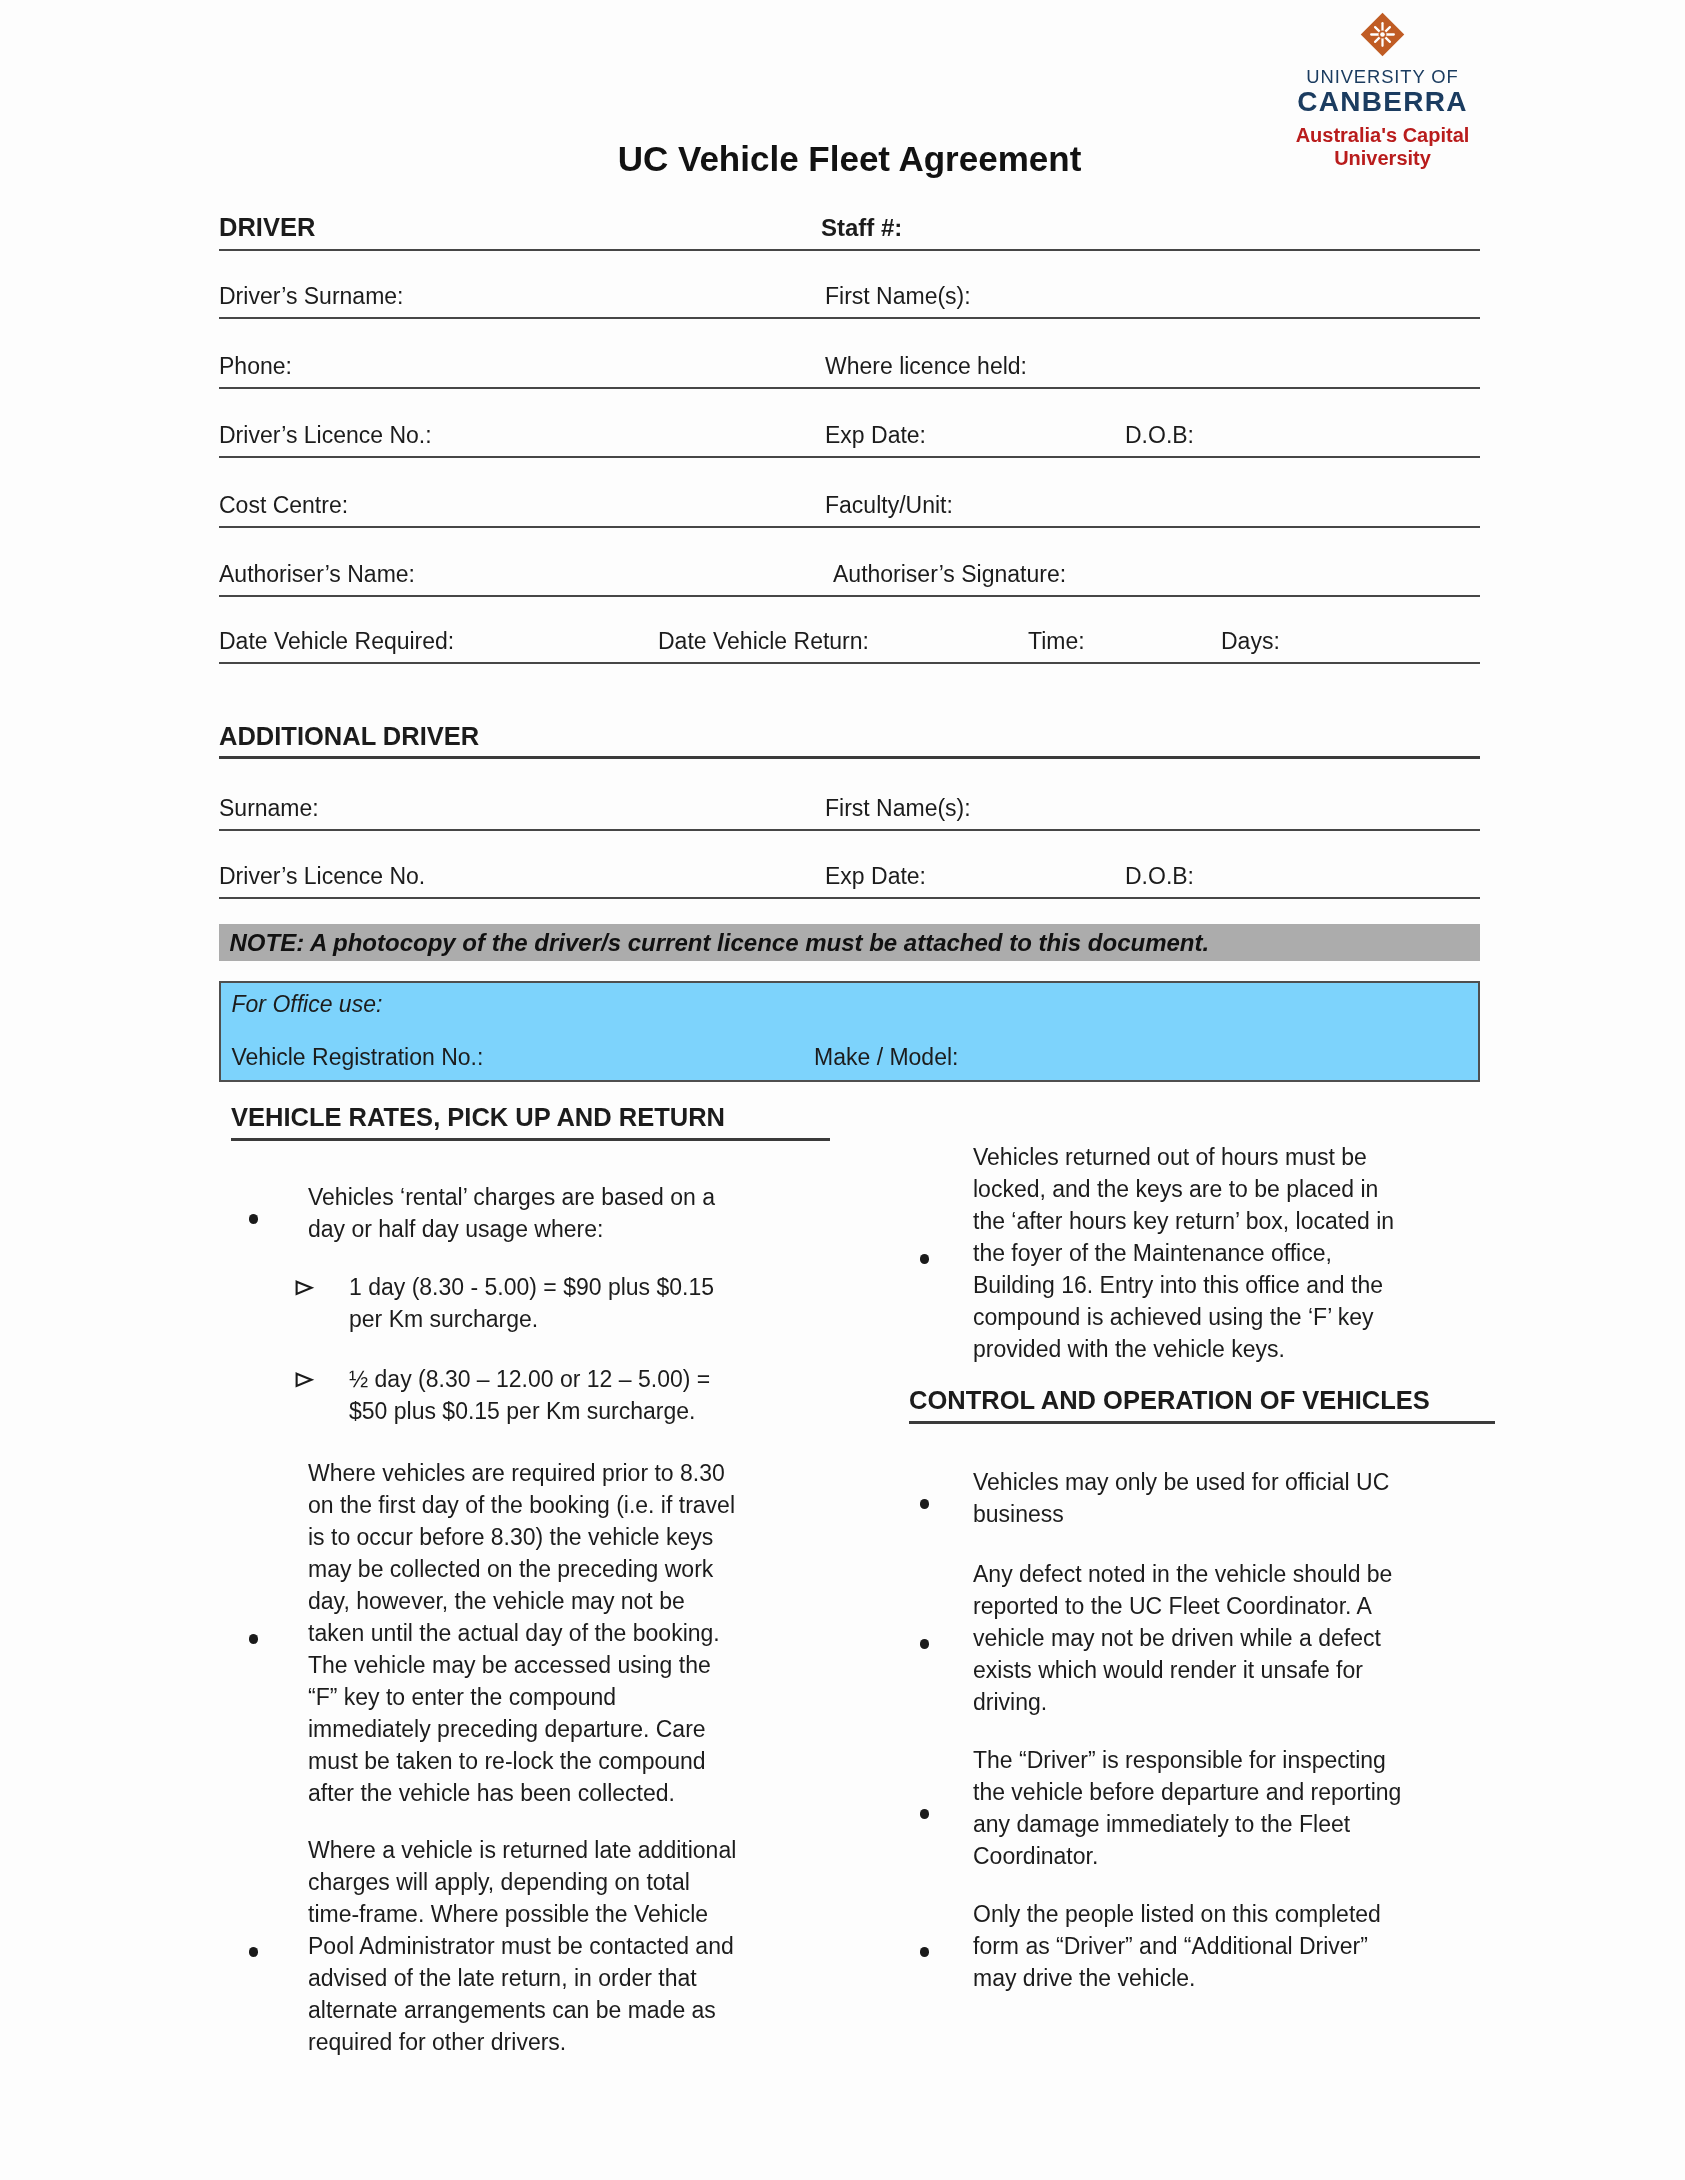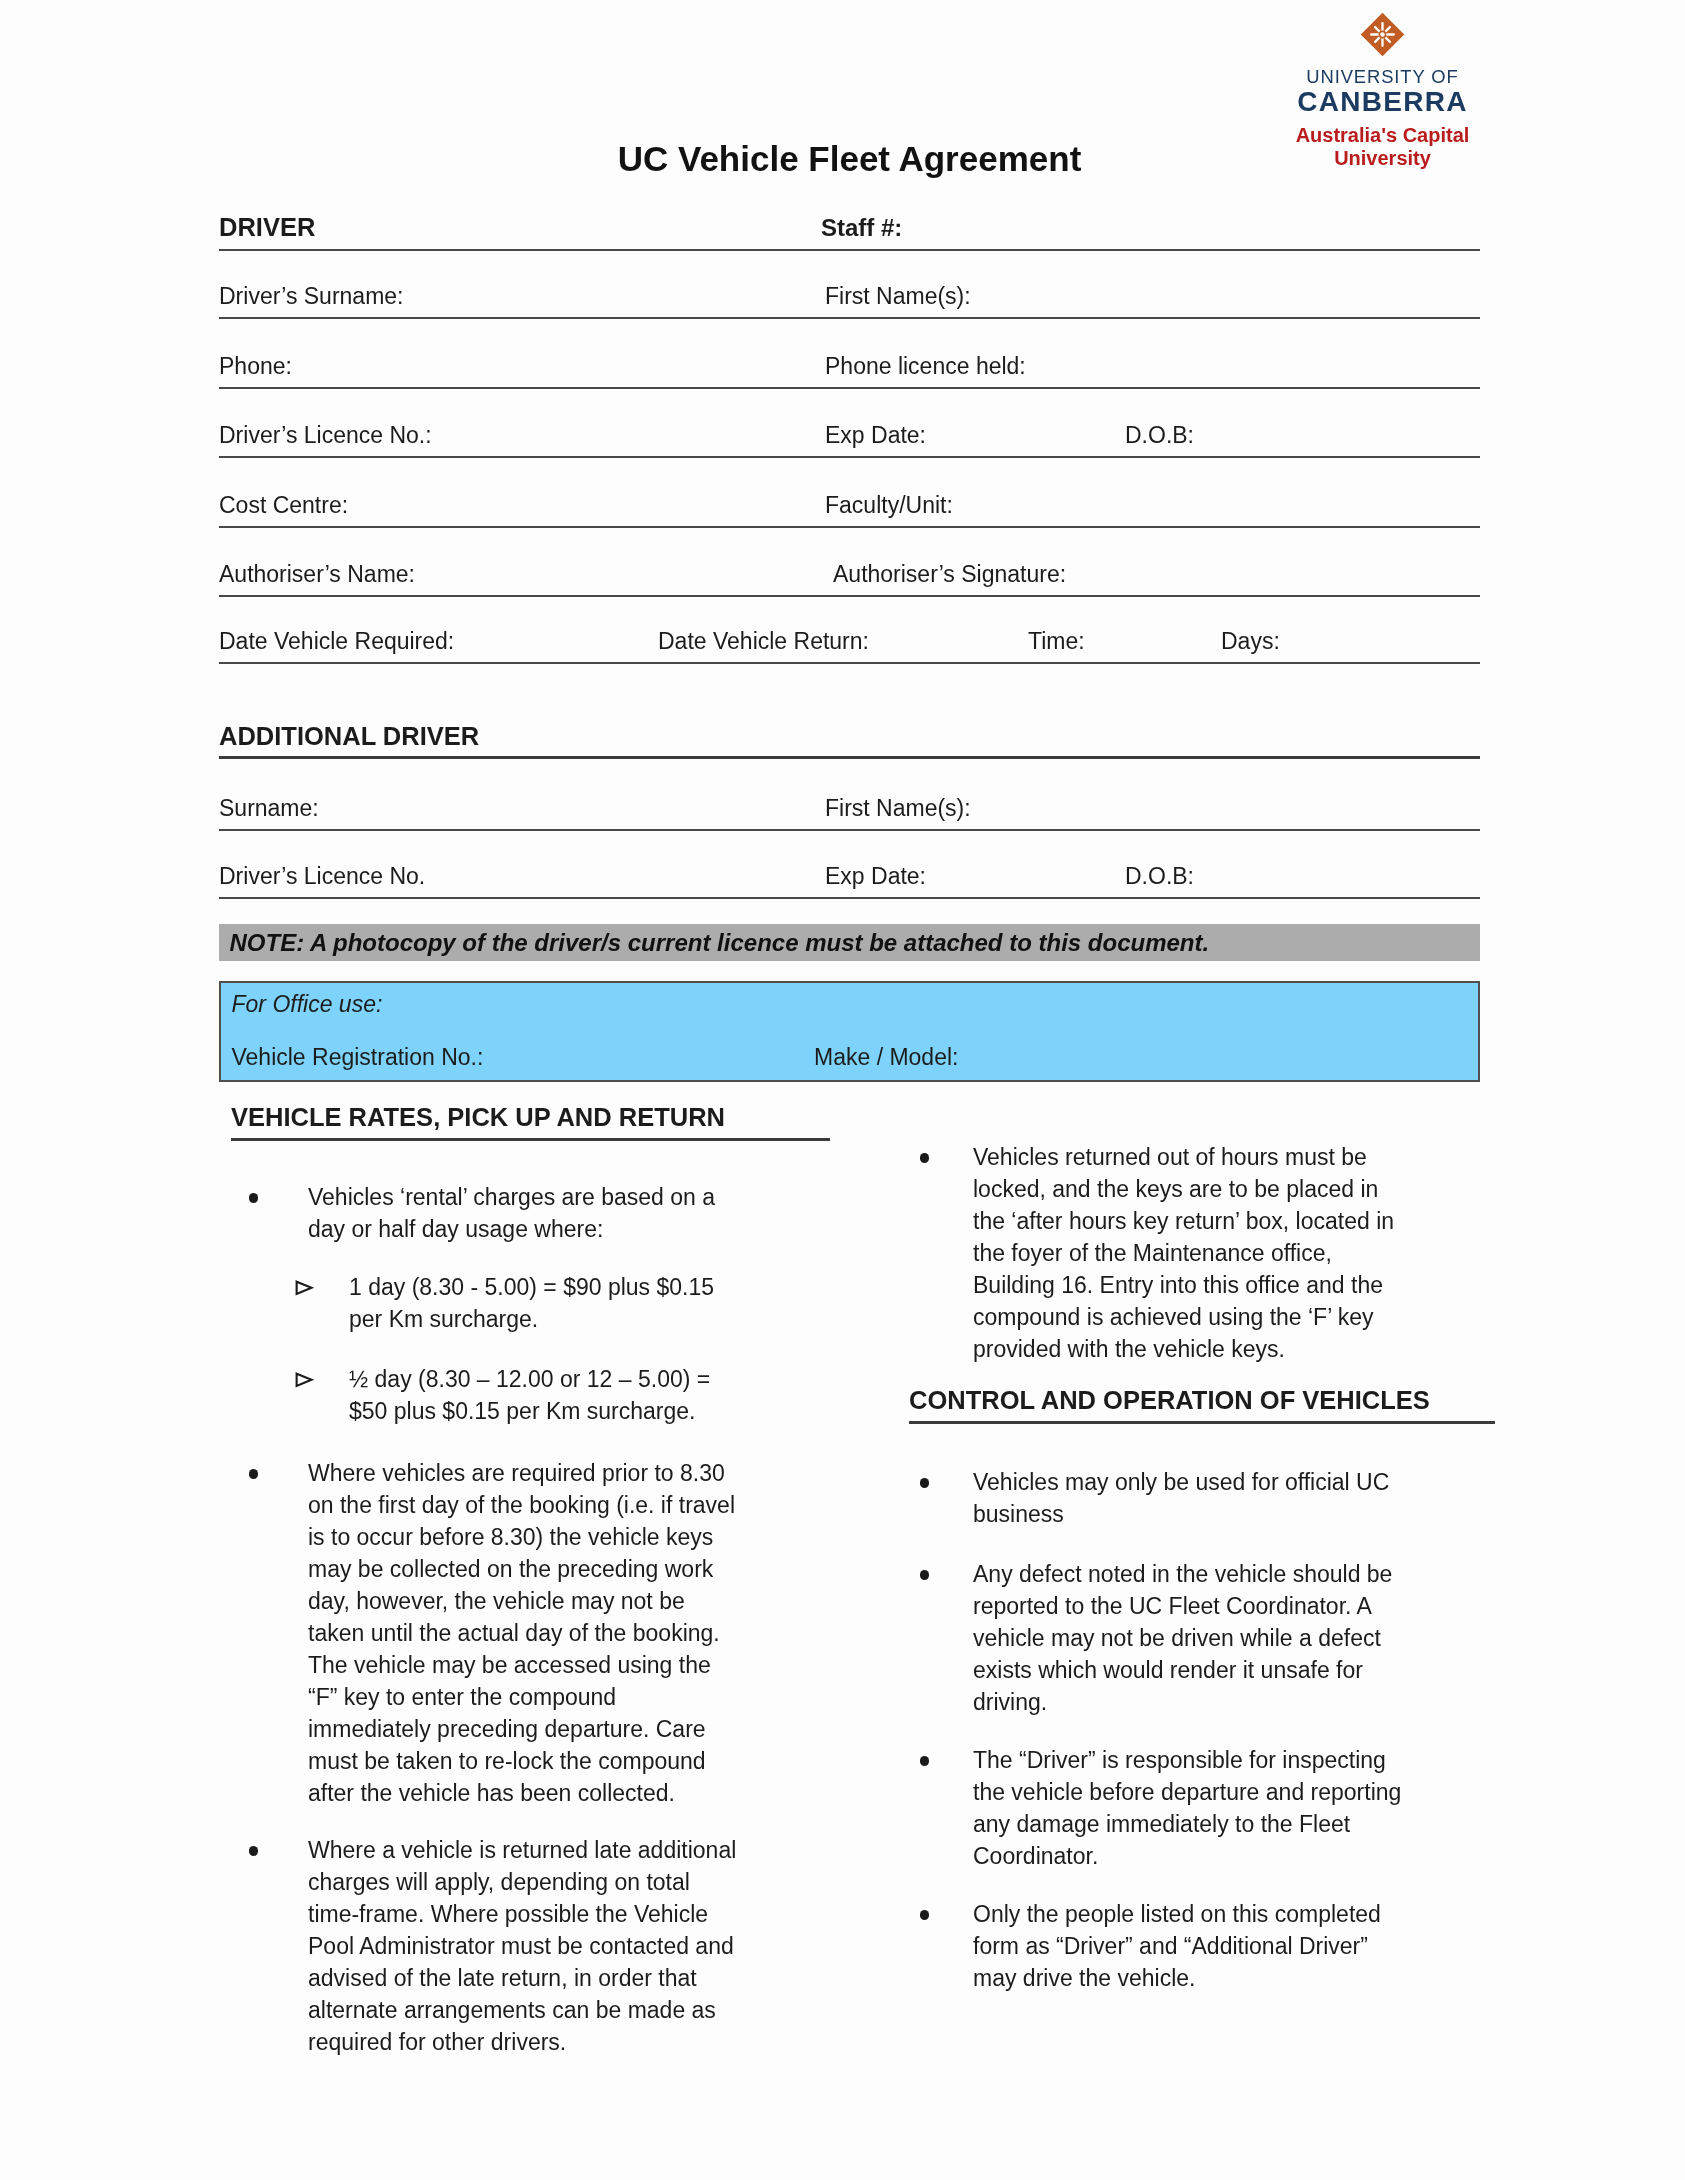--- a/index.html
+++ b/index.html
@@ -41,21 +41,21 @@
 
   .officebox{margin-top:20px;height:97px;border:2.6px solid #4f4f4f;position:relative;background:#7dd3fc;}
   .officebox .ofu{position:absolute;top:8.8px;left:10.5px;font-size:23px;font-style:italic;}
   .officebox .rego{position:absolute;bottom:8.8px;left:10.5px;font-size:23px;}
   .officebox .mm{position:absolute;bottom:8.8px;left:593px;font-size:23px;}
 
   
   .col-left{position:absolute;left:219px;top:1103px;width:599px;margin-left:12px;}
   .col-right{position:absolute;left:909px;top:1141px;width:586px;}
   .colhead{font-size:25.5px;font-weight:bold;padding-bottom:6.1px;border-bottom:3.5px solid #3b3b3b;}
-  .bullet{display:flex;align-items:flex-start;}
+  .bullet{display:flex;align-items:center;}
   .bullet .dotcell{flex:0 0 77px;box-sizing:border-box;padding-left:17.6px;padding-top:12.3px;}
   .col-right .bullet .dotcell{flex:0 0 64px;padding-left:10.5px;}
   .dot{display:block;width:9.7px;height:9.7px;border-radius:50%;background:#1a1a1a;}
   .btxt{white-space:pre-line;font-size:23px;line-height:32px;color:#1c1c1c;}
   .sub{display:flex;align-items:flex-start;margin-left:63px;}
   .sub .arrcell{flex:0 0 55px;box-sizing:border-box;padding-top:8px;}
   .mt46{margin-top:40px}.mt30{margin-top:26px}.mt32{margin-top:28px}.mt34{margin-top:30px}
   .mt28{margin-top:24.6px}.mt24{margin-top:21px}.mt48{margin-top:42px}
 </style>
 </head>
@@ -89,21 +89,21 @@
       <span class="lb bd" style="left:602px">Staff #:</span>
     </div>
 
     <div class="frow h75">
       <span class="lb" style="left:0">Driver’s Surname:</span>
       <span class="lb" style="left:606px">First Name(s):</span>
     </div>
 
     <div class="frow h78">
       <span class="lb" style="left:0">Phone:</span>
-      <span class="lb" style="left:606px">Phone licence held:</span>
+      <span class="lb" style="left:606px">Where licence held:</span>
     </div>
 
     <div class="frow h76">
       <span class="lb" style="left:0">Driver’s Licence No.:</span>
       <span class="lb" style="left:606px">Exp Date:</span>
       <span class="lb" style="left:906px">D.O.B:</span>
     </div>
 
     <div class="frow h78">
       <span class="lb" style="left:0">Cost Centre:</span>

